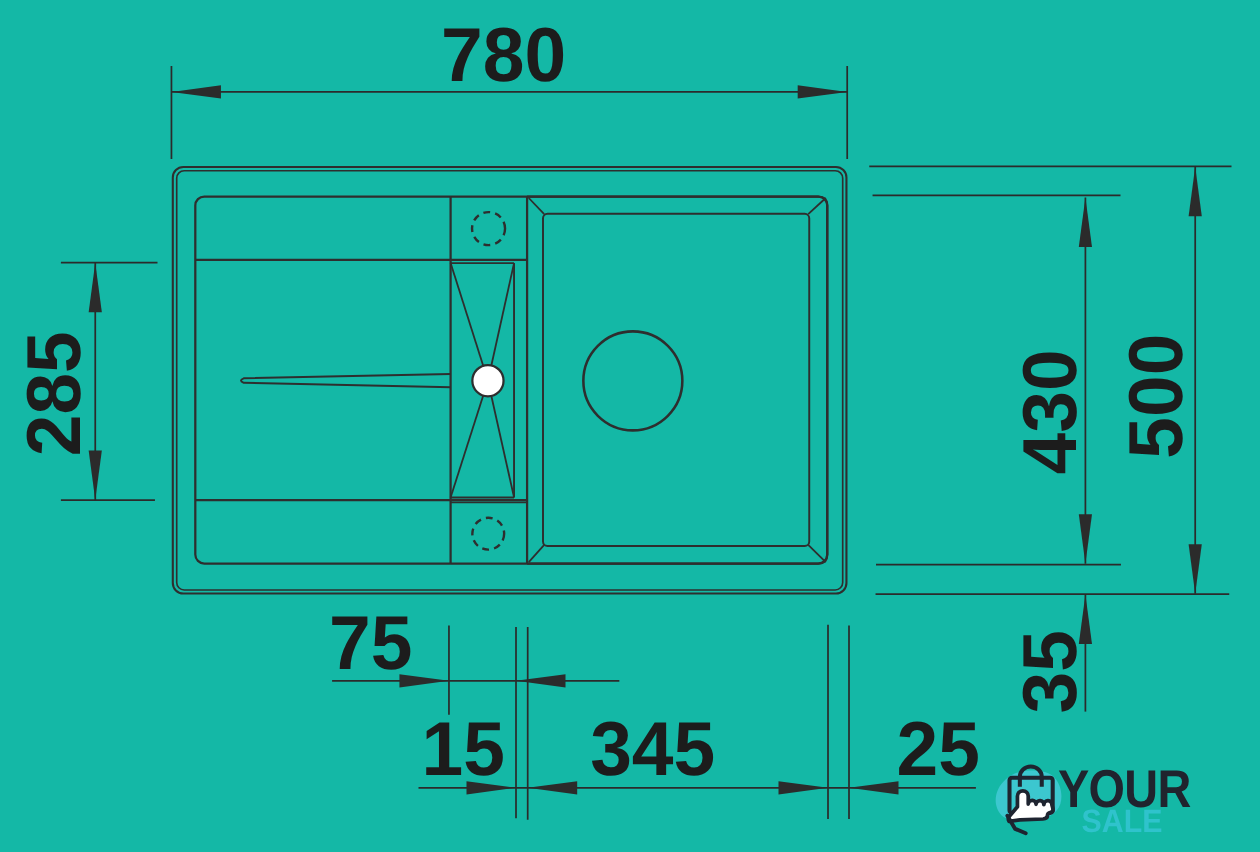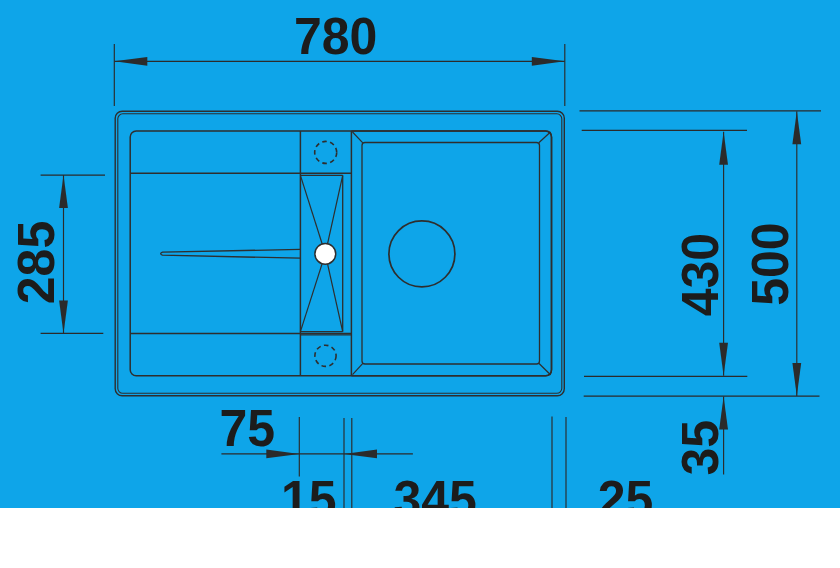--- a/index.html
+++ b/index.html
@@ -1,16 +1,16 @@
 <!DOCTYPE html>
 <html><head>
 <meta charset="utf-8">
 <style>
   html,body{margin:0;padding:0;background:#ffffff;}
-  .page{width:840px;height:508px;position:relative;overflow:hidden;background:#0ea5e9;}
+  .page{width:840px;height:568px;position:relative;overflow:hidden;background:#14b8a6;}
   text{font-family:"Liberation Sans",sans-serif;font-weight:bold;}
   .dim text{fill:#1c1c1c;}
 </style>
 </head>
 <body>
 <div class="page">
 <svg width="840" height="568" viewBox="0 0 840 568">
 <defs>
 
   <path id="ar" d="M0,0 L-33,-4.4 L-33,4.4 Z" fill="#2b2b2b"></path>

